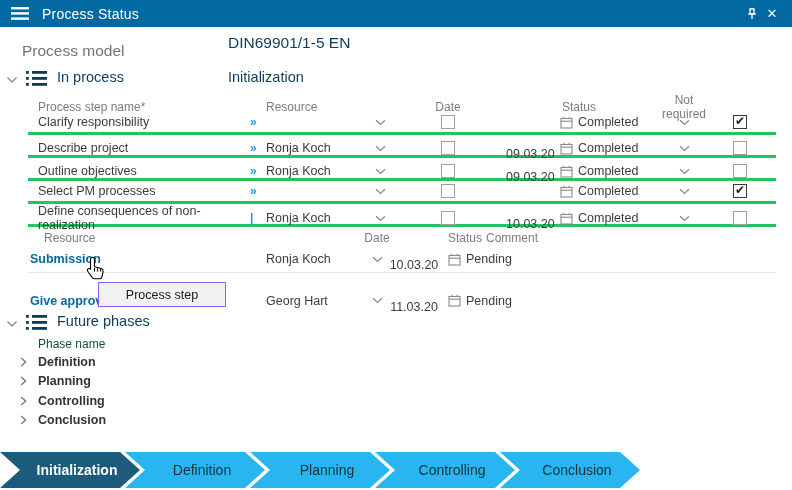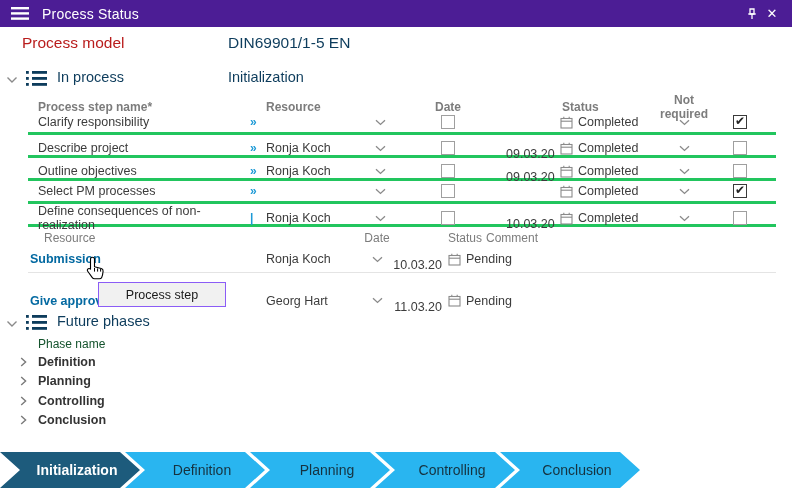--- a/index.html
+++ b/index.html
@@ -2,46 +2,46 @@
 <html><head>
 <meta charset="utf-8">
 <style>
   * { margin:0; padding:0; box-sizing:border-box; }
   html,body { width:792px; height:490px; overflow:hidden; background:#fff;
               font-family:"Liberation Sans", sans-serif; color:#3c3c3c; }
   .abs { position:absolute; }
 
   
   .titlebar { position:absolute; left:0; top:0; width:792px; height:27px;
-              background:#4c1d95; display:flex; align-items:center; padding:0 10px; }
+              background:#0369a1; display:flex; align-items:center; padding:0 10px; }
   .titlebar .title { color:#fff; font-size:14px; margin-left:12px; letter-spacing:.2px; }
   .tb-spacer { flex:1; }
   .tb-ico { display:flex; align-items:center; justify-content:center; width:20px; height:20px; cursor:pointer; }
   .close-x { color:#fff; font-size:13px; line-height:1; }
 
   
-  .pm-label { position:absolute; left:22px; top:34px; font-size:15.5px; color:#b91c1c; }
+  .pm-label { position:absolute; left:22px; top:42px; font-size:15.5px; color:#737373; }
   .pm-value { position:absolute; left:228px; top:34px; font-size:15.5px; color:#0d3c5c; }
 
   
   .sec-chevron { position:absolute; left:6px; }
   .sec-ico { position:absolute; left:26px; }
   .sec-label { position:absolute; left:57px; font-size:14.5px; color:#0d3c5c; }
   .sec-phase { position:absolute; left:228px; font-size:14.5px; color:#0d3c5c; }
 
   
   .t1 { position:absolute; left:28px; top:93px; width:748px; font-size:12.5px; }
   .t1 .hrow, .t1 .row { display:grid;
       grid-template-columns:222px 16px 104px 20px 116px 48px 24px 86px 40px 72px;
       align-items:center; }
-  .t1 .hrow { height:19px; color:#7c7c7c; font-size:12px;font-weight:bold; }
+  .t1 .hrow { height:19px; color:#7c7c7c; font-size:12px; }
   .t1 .row { height:23px; border-bottom:3px solid #22c55e; }
   .c-name { padding-left:10px; }
   .c-center { text-align:center; display:flex; justify-content:center; align-items:center; }
-  .c-right { text-align:right;margin-top:12px; }
+  .c-right { text-align:center;margin-top:12px; }
   .marker { color:#1d9ad6; font-weight:bold; font-size:12px; }
   .cb { width:14px; height:14px; border:1px solid #9f9f9f; background:#fff; display:inline-block;
         position:relative; cursor:pointer; }
   .cb.checked { border-color:#3a3a3a; }
   .cb.checked::after { content:"✔"; position:absolute; left:1px; top:-2px; font-size:12px; color:#222; }
 
   
   .t2 { position:absolute; left:28px; top:229px; width:748px; font-size:12.5px; }
   .t2 .hrow, .t2 .row { display:grid;
       grid-template-columns:222px 118px 18px 56px 24px 92px 218px;

